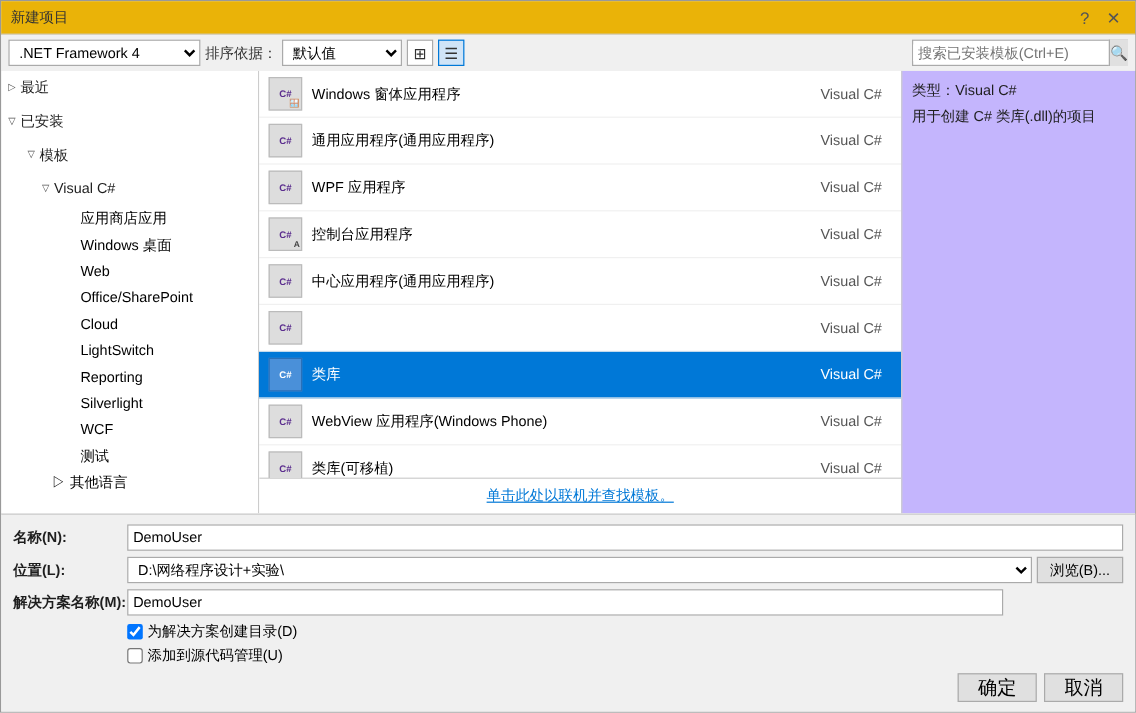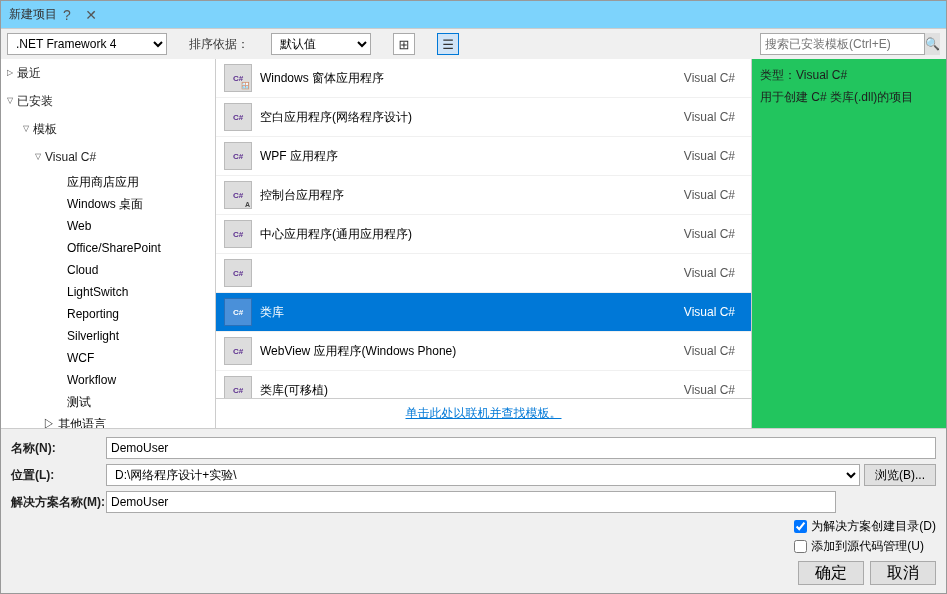--- a/index.html
+++ b/index.html
@@ -9,25 +9,25 @@
       width: 947px;
       height: 594px;
       background: #f0f0f0;
       border: 1px solid #999;
       display: flex;
       flex-direction: column;
       position: relative;
     }
 
     .title-bar {
-      background: #7dd3fc;
+      background: #eab308;
       height: 28px;
       display: flex;
       align-items: center;
-      justify-content: flex-start;
+      justify-content: space-between;
       padding: 0 8px;
       border-bottom: 1px solid #ccc;
       flex-shrink: 0;
     }
 
     .title-bar-left {
       font-size: 12px;
       color: #333;
     }
 
@@ -47,21 +47,21 @@
       color: #555;
       font-size: 14px;
       border: none;
       background: transparent;
     }
 
     .toolbar {
       display: flex;
       align-items: center;
       padding: 4px 6px;
-      gap: 22px;
+      gap: 4px;
       background: #f0f0f0;
       flex-shrink: 0;
     }
 
     .framework-select {
       width: 160px;
       height: 22px;
       border: 1px solid #aaa;
       background: #fff;
       padding: 0 4px;
@@ -251,21 +251,21 @@
 
     .template-footer a {
       color: #0078d7;
       text-decoration: underline;
       font-size: 12px;
       cursor: pointer;
     }
 
     .right-panel {
       width: 195px;
-      background: #22c55e;
+      background: #c4b5fd;
       border-left: 1px solid #ccc;
       padding: 8px;
       flex-shrink: 0;
     }
 
     .right-panel .type-label {
       font-size: 12px;
       color: #1e1e1e;
       margin-bottom: 4px;
     }
@@ -443,21 +443,20 @@
           <div class="tree-children">
             <div class="tree-leaf">应用商店应用</div>
             <div class="tree-leaf">Windows 桌面</div>
             <div class="tree-leaf">Web</div>
             <div class="tree-leaf">Office/SharePoint</div>
             <div class="tree-leaf">Cloud</div>
             <div class="tree-leaf">LightSwitch</div>
             <div class="tree-leaf">Reporting</div>
             <div class="tree-leaf">Silverlight</div>
             <div class="tree-leaf">WCF</div>
-            <div class="tree-leaf">Workflow</div>
             <div class="tree-leaf">测试</div>
           </div>
         </div>
 
         <div class="tree-leaf">▷ 其他语言</div>
 
       </div>
 
     </div>
 
@@ -470,21 +469,21 @@
             <span style="position:absolute;bottom:1px;right:1px;font-size:7px;">🪟</span>
           </div>
           <span class="item-name">Windows 窗体应用程序</span>
           <span class="item-tag">Visual C#</span>
         </div>
 
         <div class="template-item">
           <div class="item-icon">
             <span style="font-size:8px;color:#5b2d8e;font-weight:bold;">C#</span>
           </div>
-          <span class="item-name">空白应用程序(网络程序设计)</span>
+          <span class="item-name">通用应用程序(通用应用程序)</span>
           <span class="item-tag">Visual C#</span>
         </div>
 
         <div class="template-item">
           <div class="item-icon">
             <span style="font-size:8px;color:#5b2d8e;font-weight:bold;">C#</span>
           </div>
           <span class="item-name">WPF 应用程序</span>
           <span class="item-tag">Visual C#</span>
         </div>
@@ -565,21 +564,21 @@
         <button class="browse-btn">浏览(B)...</button>
       </div>
     </div>
 
     <div class="form-row">
       <span class="form-label">解决方案名称(M):</span>
       <input class="form-input" type="text" value="DemoUser" style="">
       <div style="width:100px;"></div>
     </div>
 
-    <div style="display:flex;justify-content:flex-end;margin-top:2px;">
+    <div style="display:flex;margin-top:2px;">
       <div class="checkbox-row">
         <div class="checkbox-item">
           <input type="checkbox" checked="" style="">
           <span>为解决方案创建目录(D)</span>
         </div>
         <div class="checkbox-item">
           <input type="checkbox" style="">
           <span>添加到源代码管理(U)</span>
         </div>
       </div>

